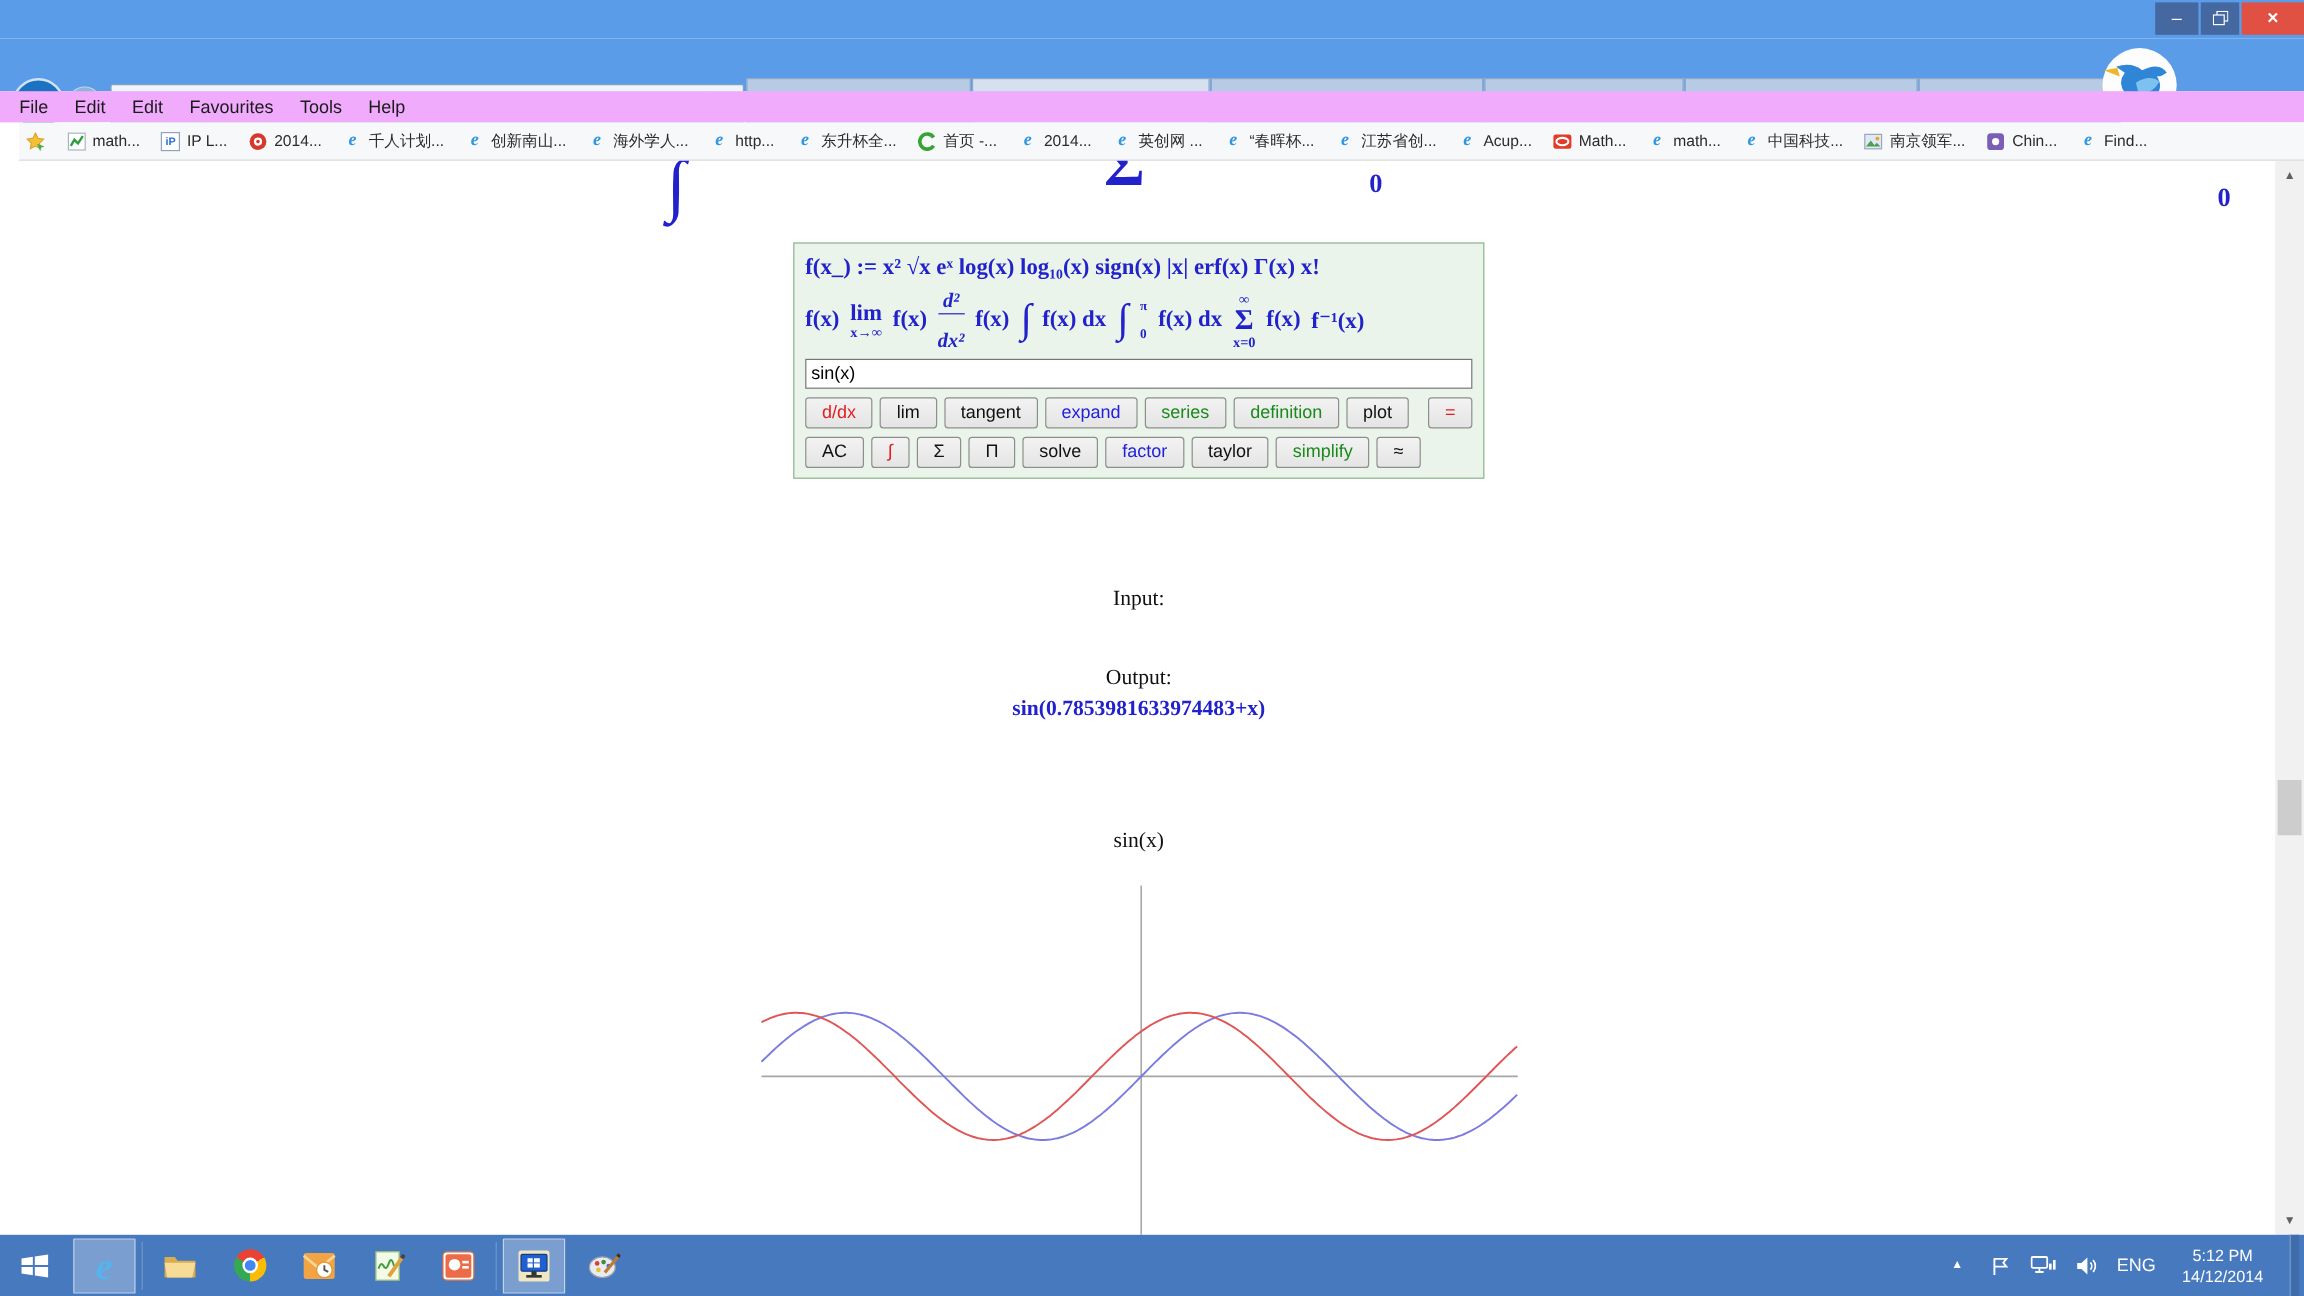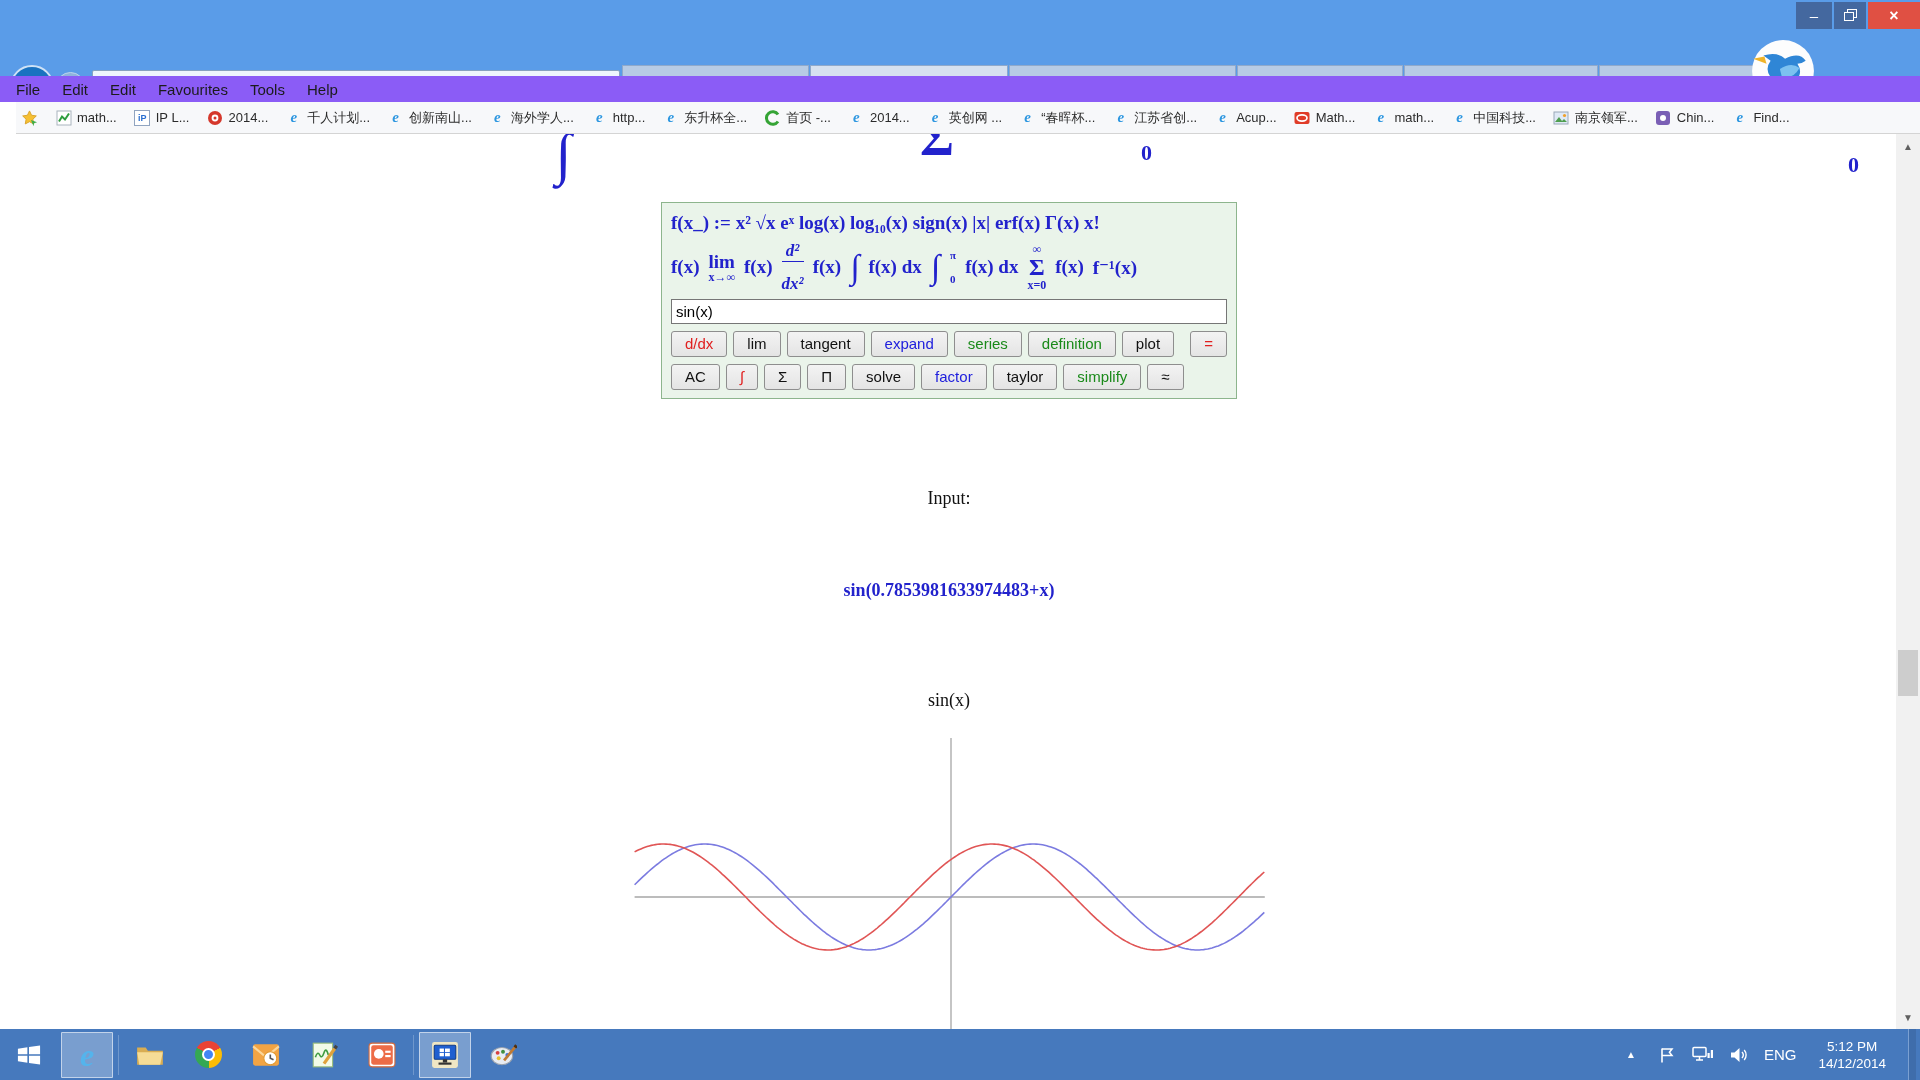--- a/index.html
+++ b/index.html
@@ -36,21 +36,21 @@
   .favicon .e-glyph{font-size:15px;}
   .g-ico{width:16px;height:16px;background:#4d90fe;border-radius:2px;color:#fff;text-align:center;
          line-height:16px;font:bold 12px "Liberation Serif",serif;}
   
   .bird{position:absolute;left:1750px;top:6px;width:66px;height:66px;}
   .chrome-right{position:absolute;top:44px;display:flex;align-items:center;justify-content:center;}
   .ico-home{left:1828px;width:28px;height:26px;}
   .ico-star{left:1860px;width:28px;height:26px;color:#fff;font-size:22px;}
   .ico-gear{left:1892px;width:28px;height:26px;}
   
-  .menubar{position:absolute;left:0;top:76px;width:1920px;height:26px;background:#8b5cf6;
+  .menubar{position:absolute;left:0;top:76px;width:1920px;height:26px;background:#f0abfc;
            display:flex;align-items:center;gap:22px;padding-left:16px;font-size:15px;color:#1b1b1b;box-sizing:border-box;}
   .favbar{position:absolute;left:16px;top:102px;width:1920px;height:32px;background:#f7f8fa;
           border-bottom:1px solid #d4d4d4;display:flex;align-items:center;gap:7px;padding-left:0;
           font-size:13px;color:#2b2b2b;box-sizing:border-box;overflow:hidden;}
   .fav-item{display:flex;align-items:center;gap:5px;padding:2px 5px;white-space:nowrap;}
   .fav-ico{width:17px;height:17px;display:inline-flex;align-items:center;justify-content:center;flex:0 0 auto;}
   
   .page{position:absolute;left:0;top:134px;width:1920px;height:895px;background:#fff;overflow:hidden;}
   .fragment{position:absolute;color:#2222cc;font-family:"Liberation Serif","DejaVu Serif",serif;font-weight:bold;}
   .frag-int{left:555px;top:-14px;font-size:58px;font-style:italic;}
@@ -448,20 +448,23 @@
           <button class="calcbtn" style="color: rgb(32, 32, 221);">factor</button>
           <button class="calcbtn" style="color: rgb(17, 17, 17);">taylor</button>
           <button class="calcbtn" style="color: rgb(26, 138, 26);">simplify</button>
           <button class="calcbtn" style="color: rgb(17, 17, 17);">≈</button>
         </div>
     </div>
 
     <div class="results" style="top:354px">
       <span class="res-label">Input:</span>
     </div>
+    <div class="results" style="top:420px">
+      <span class="res-label">Output:</span>
+    </div>
     <div class="results" style="top:446px">
       <span class="res-expr">sin(0.7853981633974483+x)</span>
     </div>
 
 
     <div class="plot-title">sin(x)</div>
     <svg id="plot-svg" class="plot-svg" width="645" height="297">
         <line x1="4.6" y1="165" x2="634.8" y2="165" stroke="#a6a6a6" stroke-width="1.3"></line>
         <line x1="321" y1="6.0" x2="321" y2="297.5" stroke="#a6a6a6" stroke-width="1.3"></line>
         <polyline points="4.6,152.8 6.7,150.7 8.8,148.7 10.9,146.7 13.0,144.7 15.0,142.8 17.1,140.8 19.2,139.0 21.3,137.2 23.4,135.4 25.5,133.6 27.6,132.0 29.7,130.3 31.8,128.7 33.9,127.2 36.0,125.8 38.1,124.4 40.1,123.1 42.2,121.8 44.3,120.6 46.4,119.5 48.5,118.4 50.6,117.5 52.7,116.6 54.8,115.7 56.9,115.0 59.0,114.3 61.1,113.7 63.2,113.2 65.3,112.8 67.3,112.5 69.4,112.3 71.5,112.1 73.6,112.0 75.7,112.0 77.8,112.1 79.9,112.3 82.0,112.5 84.1,112.9 86.2,113.3 88.3,113.8 90.4,114.4 92.4,115.1 94.5,115.8 96.6,116.7 98.7,117.6 100.8,118.5 102.9,119.6 105.0,120.7 107.1,121.9 109.2,123.2 111.3,124.5 113.4,125.9 115.5,127.4 117.6,128.9 119.6,130.5 121.7,132.2 123.8,133.8 125.9,135.6 128.0,137.4 130.1,139.2 132.2,141.1 134.3,143.0 136.4,144.9 138.5,146.9 140.6,148.9 142.7,150.9 144.7,153.0 146.8,155.1 148.9,157.2 151.0,159.3 153.1,161.4 155.2,163.5 157.3,165.6 159.4,167.7 161.5,169.8 163.6,172.0 165.7,174.0 167.8,176.1 169.9,178.2 171.9,180.2 174.0,182.3 176.1,184.2 178.2,186.2 180.3,188.1 182.4,190.0 184.5,191.9 186.6,193.7 188.7,195.4 190.8,197.1 192.9,198.8 195.0,200.4 197.0,202.0 199.1,203.4 201.2,204.9 203.3,206.2 205.4,207.5 207.5,208.8 209.6,209.9 211.7,211.0 213.8,212.0 215.9,213.0 218.0,213.8 220.1,214.6 222.2,215.3 224.2,215.9 226.3,216.5 228.4,217.0 230.5,217.3 232.6,217.6 234.7,217.8 236.8,218.0 238.9,218.0 241.0,218.0 243.1,217.8 245.2,217.6 247.3,217.3 249.3,216.9 251.4,216.5 253.5,215.9 255.6,215.3 257.7,214.6 259.8,213.8 261.9,212.9 264.0,212.0 266.1,211.0 268.2,209.9 270.3,208.7 272.4,207.5 274.5,206.2 276.5,204.8 278.6,203.4 280.7,201.9 282.8,200.3 284.9,198.7 287.0,197.1 289.1,195.4 291.2,193.6 293.3,191.8 295.4,189.9 297.5,188.1 299.6,186.1 301.6,184.2 303.7,182.2 305.8,180.2 307.9,178.1 310.0,176.0 312.1,174.0 314.2,171.9 316.3,169.8 318.4,167.6 320.5,165.5 322.6,163.4 324.7,161.3 326.8,159.2 328.8,157.1 330.9,155.0 333.0,152.9 335.1,150.9 337.2,148.8 339.3,146.8 341.4,144.9 343.5,142.9 345.6,141.0 347.7,139.1 349.8,137.3 351.9,135.5 353.9,133.8 356.0,132.1 358.1,130.5 360.2,128.9 362.3,127.4 364.4,125.9 366.5,124.5 368.6,123.2 370.7,121.9 372.8,120.7 374.9,119.6 377.0,118.5 379.1,117.5 381.1,116.6 383.2,115.8 385.3,115.0 387.4,114.4 389.5,113.8 391.6,113.3 393.7,112.9 395.8,112.5 397.9,112.3 400.0,112.1 402.1,112.0 404.2,112.0 406.2,112.1 408.3,112.3 410.4,112.5 412.5,112.8 414.6,113.3 416.7,113.8 418.8,114.4 420.9,115.0 423.0,115.8 425.1,116.6 427.2,117.5 429.3,118.5 431.4,119.5 433.4,120.6 435.5,121.8 437.6,123.1 439.7,124.4 441.8,125.8 443.9,127.3 446.0,128.8 448.1,130.4 450.2,132.0 452.3,133.7 454.4,135.4 456.5,137.2 458.5,139.1 460.6,140.9 462.7,142.8 464.8,144.8 466.9,146.7 469.0,148.8 471.1,150.8 473.2,152.8 475.3,154.9 477.4,157.0 479.5,159.1 481.6,161.2 483.7,163.3 485.7,165.4 487.8,167.6 489.9,169.7 492.0,171.8 494.1,173.9 496.2,176.0 498.3,178.0 500.4,180.1 502.5,182.1 504.6,184.1 506.7,186.0 508.8,188.0 510.8,189.9 512.9,191.7 515.0,193.5 517.1,195.3 519.2,197.0 521.3,198.7 523.4,200.3 525.5,201.8 527.6,203.3 529.7,204.8 531.8,206.1 533.9,207.4 536.0,208.7 538.0,209.8 540.1,210.9 542.2,212.0 544.3,212.9 546.4,213.8 548.5,214.6 550.6,215.3 552.7,215.9 554.8,216.5 556.9,216.9 559.0,217.3 561.1,217.6 563.1,217.8 565.2,218.0 567.3,218.0 569.4,218.0 571.5,217.8 573.6,217.6 575.7,217.3 577.8,217.0 579.9,216.5 582.0,216.0 584.1,215.3 586.2,214.6 588.3,213.9 590.3,213.0 592.4,212.1 594.5,211.1 596.6,210.0 598.7,208.8 600.8,207.6 602.9,206.3 605.0,204.9 607.1,203.5 609.2,202.0 611.3,200.5 613.4,198.9 615.4,197.2 617.5,195.5 619.6,193.7 621.7,191.9 623.8,190.1 625.9,188.2 628.0,186.3 630.1,184.3 632.2,182.3 634.3,180.3" fill="none" stroke="#7b7be0" stroke-width="1.6"></polyline>

